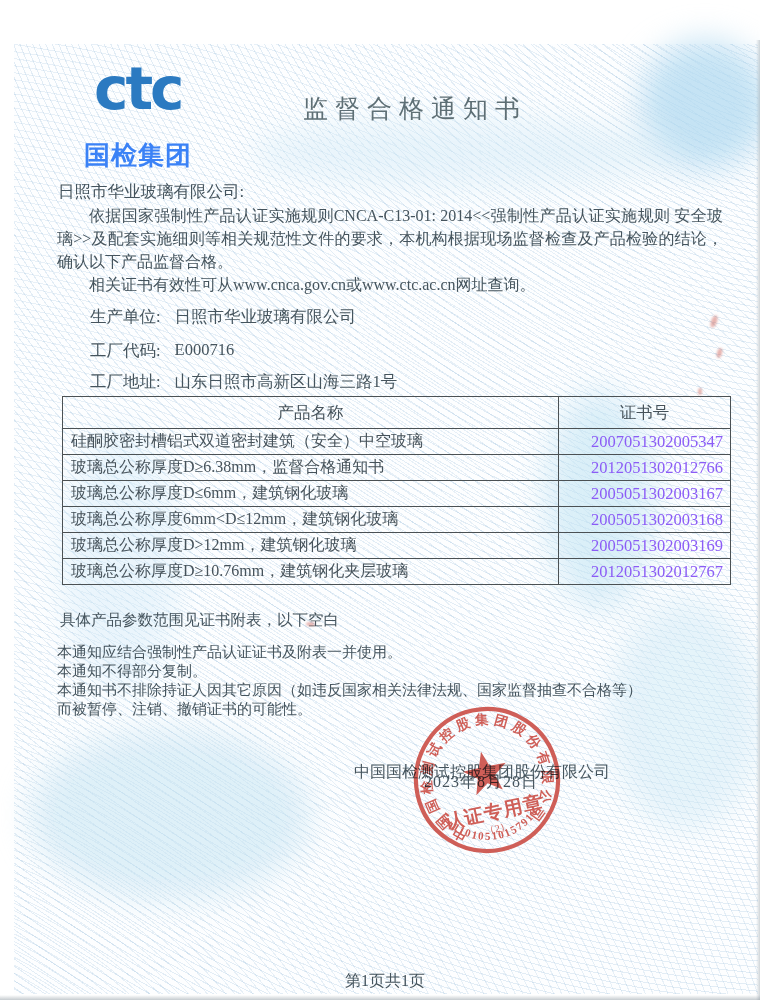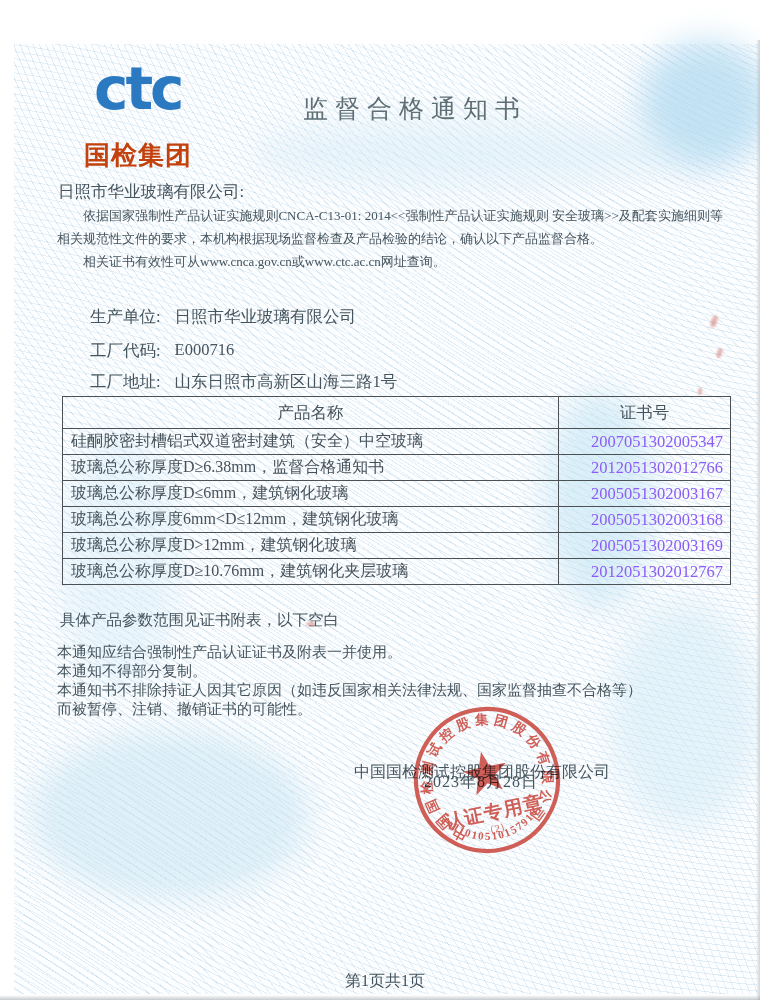--- a/index.html
+++ b/index.html
@@ -28,25 +28,25 @@
     background:linear-gradient(to left, rgba(150,162,170,.45), rgba(150,162,170,0));}
   .edge-bottom{position:absolute;left:0;right:0;bottom:0;height:5px;z-index:4;
     background:linear-gradient(to top, rgba(140,152,160,.5), rgba(140,152,160,0));}
 
   .content{position:absolute;inset:0;z-index:2;color:#45545d;}
   .content > *{position:absolute;}
 
   .logo-mark{left:94px;top:60px;font-family:"DejaVu Sans",sans-serif;font-weight:bold;
     font-size:58px;line-height:1;color:#2b7ac1;letter-spacing:-3px;}
   .logo-name{left:84px;top:138px;font-family:"DejaVu Sans",sans-serif;font-weight:bold;
-    font-size:26px;color:#c2410c;letter-spacing:1px;}
+    font-size:26px;color:#3b82f6;letter-spacing:1px;}
   .doc-title{left:303px;top:92px;font-size:25px;letter-spacing:7px;color:#5e6f75;}
 
   .addressee{left:58px;top:181px;font-size:16.5px;}
-  .body-text{left:57px;top:204px;width:666px;font-size:13px;line-height:23px;text-align:justify;}
+  .body-text{left:57px;top:204px;width:666px;font-size:16px;line-height:23px;text-align:justify;}
   .body-text p{margin:0;text-indent:2em;}
 
   .field-row{left:90px;display:flex;font-size:16.5px;text-align:center;}
   .f1{top:306px;} .f2{top:340px;} .f3{top:371px;}
   .field-value{margin-left:14px;}
 
   .product-table{left:62px;top:396px;width:668px;border-collapse:collapse;table-layout:fixed;
     font-size:16px;color:#46525a;}
   .product-table th,.product-table td{border:1.5px solid #4b5154;overflow:hidden;white-space:nowrap;}
   .product-table th{height:29px;font-weight:normal;text-align:center;font-size:16.5px;}

